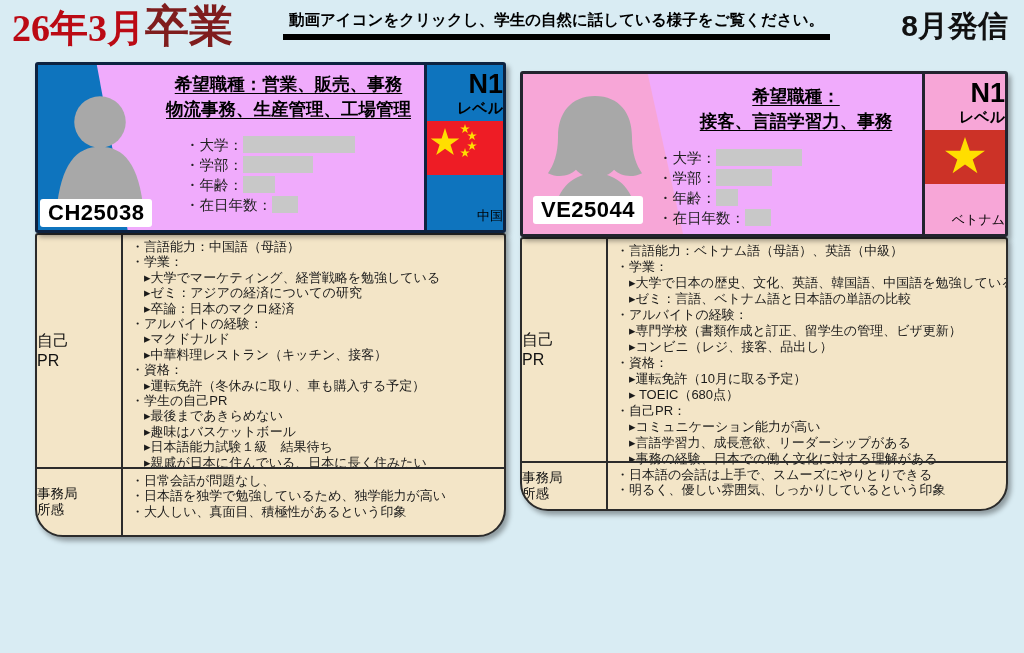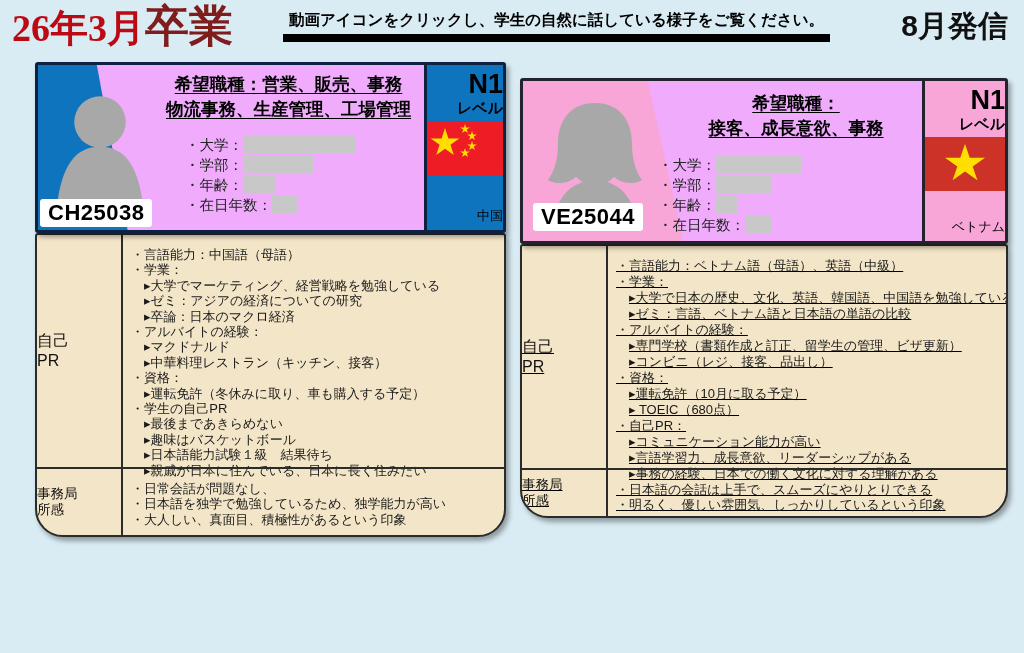--- a/index.html
+++ b/index.html
@@ -3,27 +3,27 @@
 <meta charset="utf-8">
 <style>
   html,body{margin:0;padding:0;}
   body{font-family:"Liberation Sans",sans-serif;}
   .page{position:relative;width:1024px;height:653px;background:#D9ECF3;overflow:hidden;}
 
   
   .grad-title{position:absolute;left:12px;top:0px;font-family:"Liberation Serif",serif;font-weight:bold;line-height:54px;white-space:nowrap;}
   .grad-red{font-size:38px;color:#BB0A14;margin-top:32px;}
   .grad-black{font-size:44px;color:#7f1d1d;}
-  .instruction{position:absolute;left:283px;top:10px;font-size:15.5px;font-weight:bold;color:#000;border-bottom:8px solid #000000;padding:0 6px 3px 6px;white-space:nowrap;}
+  .instruction{position:absolute;left:283px;top:10px;font-size:15.5px;font-weight:bold;color:#000;border-bottom:6px solid #000000;padding:0 6px 3px 6px;white-space:nowrap;}
   .issue{position:absolute;right:16px;top:6px;font-size:30px;font-weight:bold;color:#111;white-space:nowrap;}
 
   
   .card{position:absolute;display:flex;flex-direction:column;}
   .card1{left:35px;top:62px;width:471px;}
-  .card2{left:520px;top:78px;width:488px;text-decoration:underline;}
+  .card2{left:520px;top:71px;width:488px;}
 
   .card-head{position:relative;background:#f0abfc;border-radius:3px;overflow:hidden;box-shadow:3px 4px 5px rgba(0,0,0,0.35);}
   .card1 .card-head{height:165px;border:3px solid #0D2240;}
   .card2 .card-head{height:160px;border:3px solid #23232E;}
 
   .band{position:absolute;left:0;top:0;height:100%;}
   .card1 .band{width:140px;background:#0E74BE;clip-path:polygon(0 0,42% 0,64% 100%,0 100%);}
   .card2 .band{width:160px;background:#F7A6D7;clip-path:polygon(0 0,78% 0,100% 100%,0 100%);}
 
   .avatar{position:absolute;cursor:pointer;}
@@ -60,21 +60,21 @@
   .card1 .card-body{height:300px;}
   .card2 .card-body{height:270px;}
   .sec{display:flex;min-height:0;}
   .sec-pr{flex:1;}
   .card1 .sec-rm{height:66px;flex:none;}
   .card2 .sec-rm{height:46px;flex:none;}
   .sec-rm{border-top:2px solid #2B2B2B;}
   .sec-label{width:84px;flex:none;border-right:2px solid #2B2B2B;display:flex;flex-direction:column;align-items:flex-start;justify-content:center;color:#111;}
   .sec-pr .sec-label{font-size:16px;line-height:20px;}
   .sec-rm .sec-label{font-size:13.5px;line-height:16px;}
-  .sec-content{flex:1;padding:12px 6px 2px 8px;color:#1a1a1a;font-size:13px;}
+  .sec-content{flex:1;padding:4px 6px 2px 8px;color:#1a1a1a;font-size:13px;}
   .line{line-height:15.4px;white-space:nowrap;}
   .card2 .sec-pr .line{line-height:16px;}
   .line.lv2{padding-left:13px;}
 </style>
 </head>
 <body>
 
 <div class="page">
 
   <div class="grad-title"><span class="grad-red">26年3月</span><span class="grad-black">卒業</span></div>
@@ -165,21 +165,21 @@
       <div class="avatar">
         <svg viewBox="0 0 100 110">
           <g fill="#A8A8A8">
             <path d="M50 4 C28 4 17 20 17 40 C17 56 13 66 8 73 C18 78 28 75 33 70 C36 74 43 77 50 77 C57 77 64 74 67 70 C72 75 82 78 92 73 C87 66 83 56 83 40 C83 20 72 4 50 4 Z"></path>
             <path d="M50 72 C31 75 17 84 13 110 L87 110 C83 84 69 75 50 72 Z"></path>
           </g>
         </svg>
       </div>
       <div class="job-title">
           <div class="title-line">希望職種：</div>
-          <div class="title-line">接客、成長意欲、事務</div>
+          <div class="title-line">接客、言語学習力、事務</div>
         </div>
       <div class="fields">
           <div class="field-row"><span>・大学：</span><span class="redact" style="width: 86px;"></span></div>
           <div class="field-row"><span>・学部：</span><span class="redact" style="width: 56px;"></span></div>
           <div class="field-row"><span>・年齢：</span><span class="redact" style="width: 22px;"></span></div>
           <div class="field-row"><span>・在日年数：</span><span class="redact" style="width: 26px;"></span></div>
         </div>
       <div class="id-box">VE25044</div>
       <div class="panel">
         <div class="lvl">N1</div>

